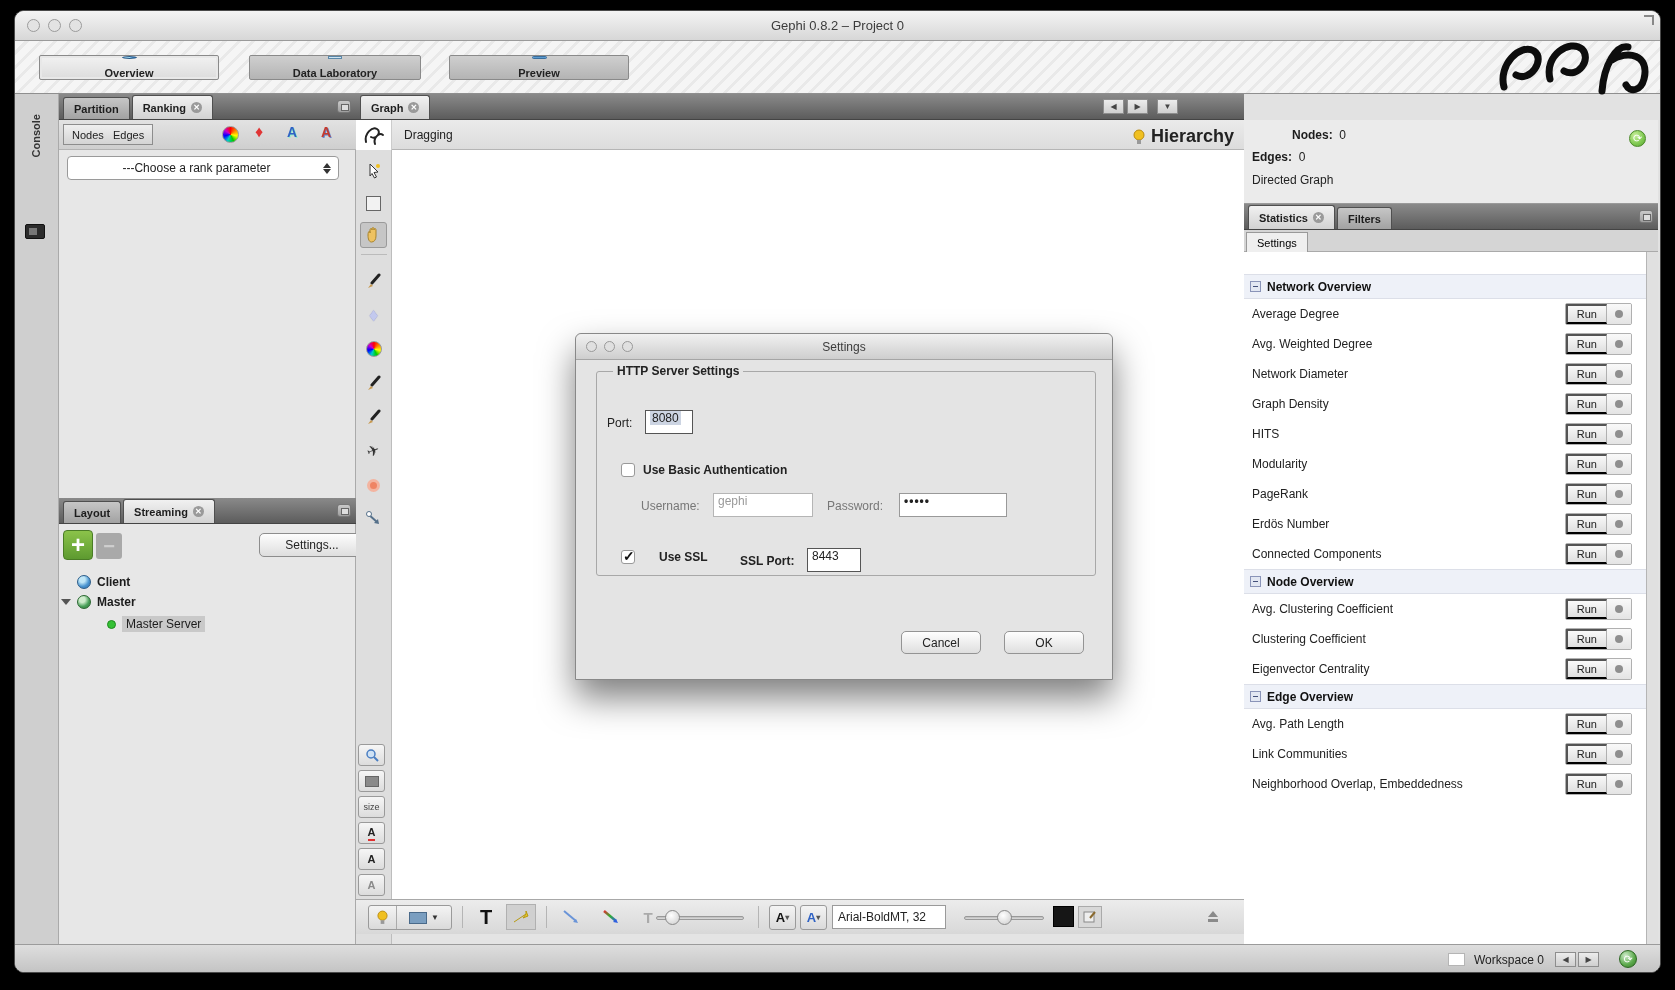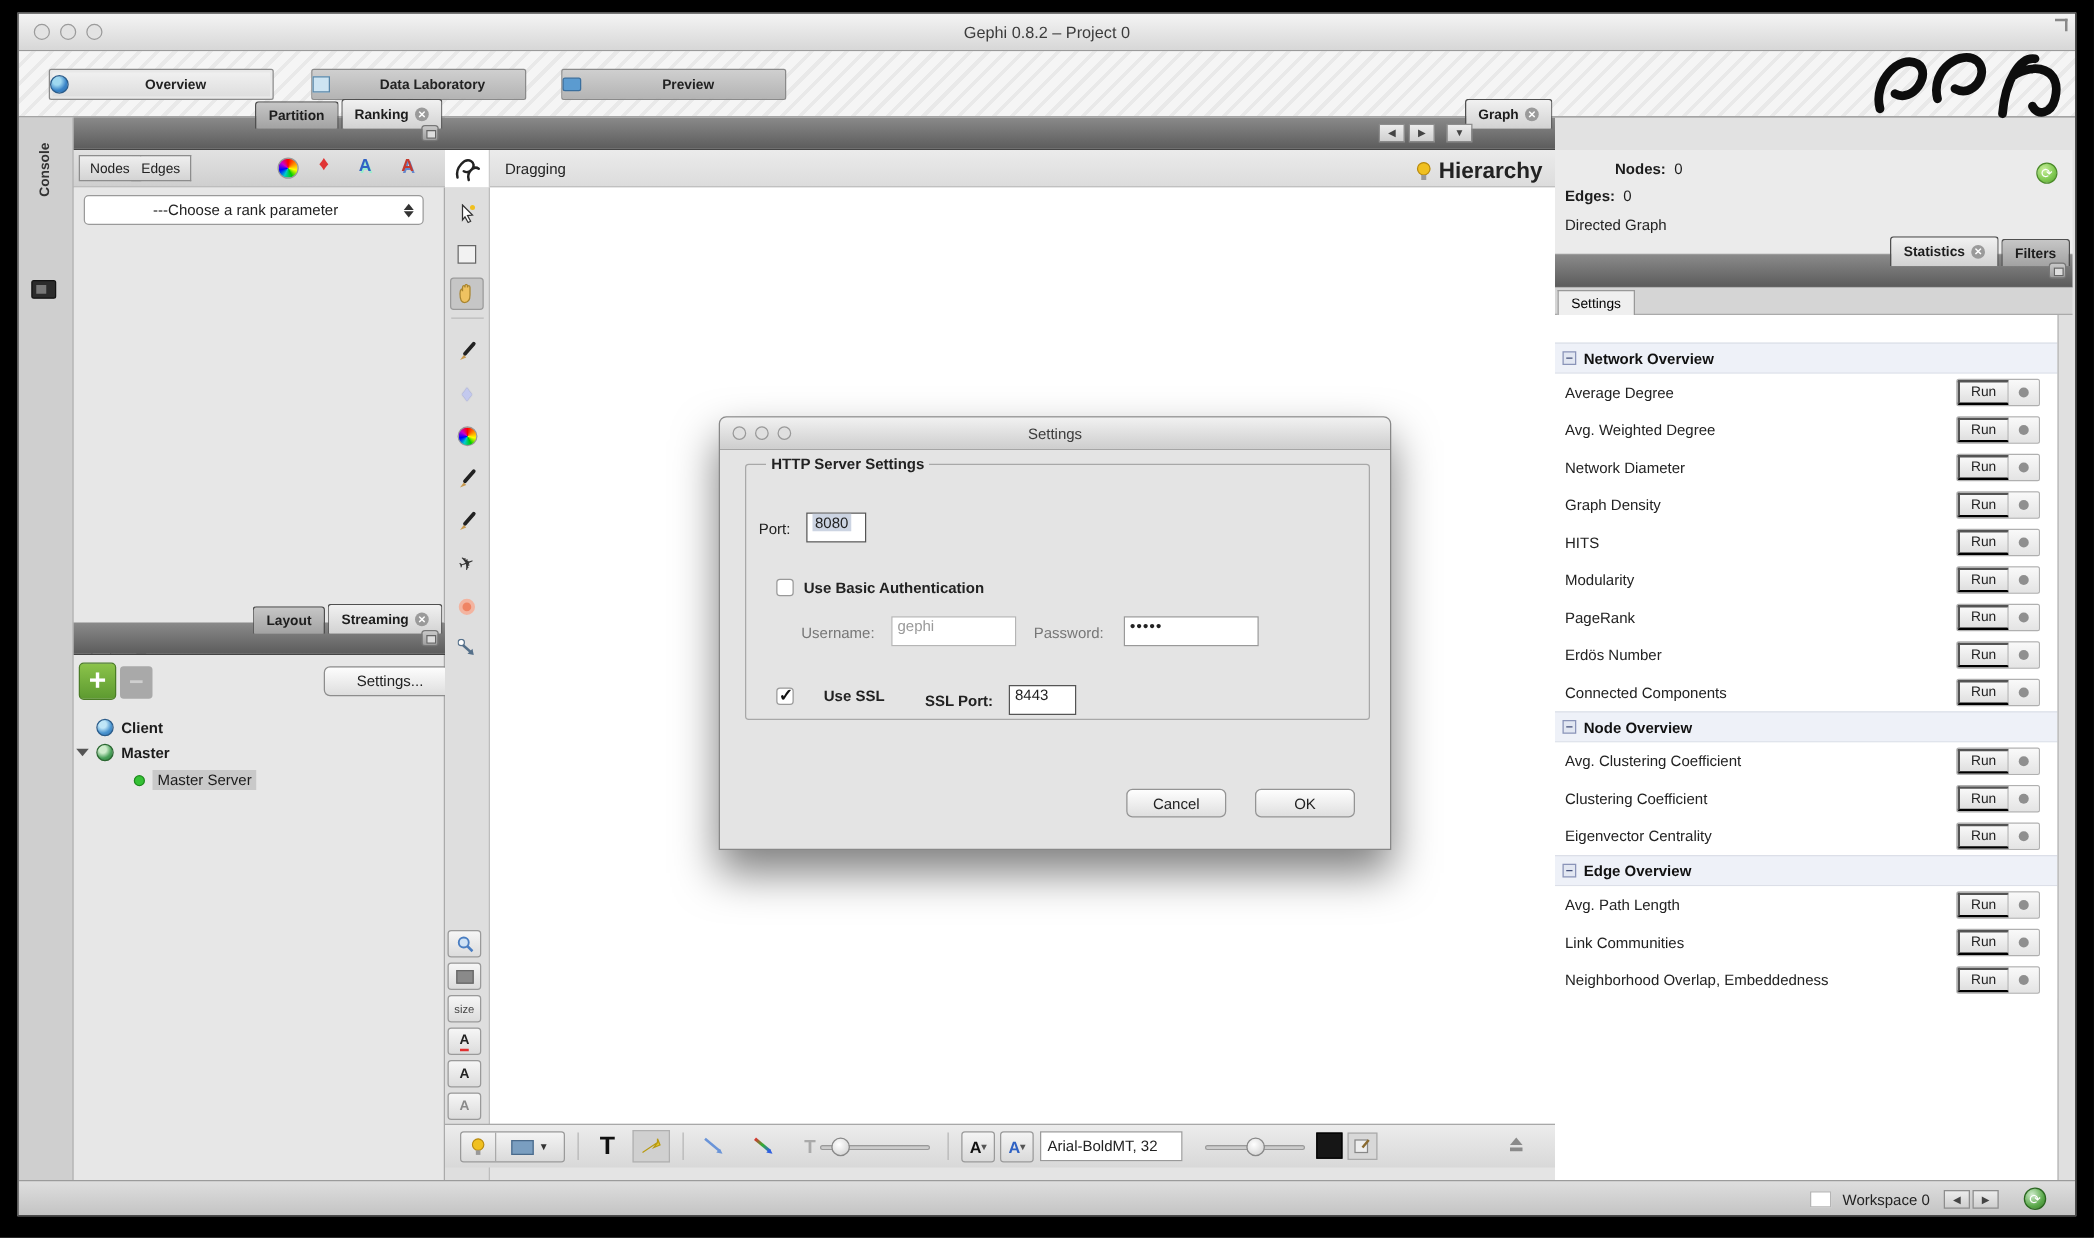--- a/index.html
+++ b/index.html
@@ -1,33 +1,33 @@
 <!DOCTYPE html>
 <html><head>
 <meta charset="utf-8">
 <style>
   html,body{margin:0;padding:0;background:#000;}
   *{box-sizing:border-box;font-family:"Liberation Sans",sans-serif;}
   #stage{position:relative;width:1675px;height:990px;background:#000;overflow:hidden;}
   .a{position:absolute;}
-  #win{left:14px;top:10px;width:1647px;height:963px;background:#e2e2e2;border-radius:0;border:1px solid #4a4a4a;overflow:hidden;}
+  #win{left:14px;top:10px;width:1647px;height:963px;background:#e2e2e2;border-radius:10px;border:1px solid #4a4a4a;overflow:hidden;}
   
   .titlebar{left:0;top:0;width:100%;height:30px;background:linear-gradient(#f4f4f4,#d7d7d7);border-bottom:1px solid #9a9a9a;}
   .tl{width:13px;height:13px;border-radius:50%;background:#e3e3e3;border:1px solid #9b9b9b;display:inline-block;}
   .tl-row{left:12px;top:8px;display:flex;gap:8px;}
   .win-title{left:0;right:0;top:7px;text-align:center;font-size:13px;color:#3c3c3c;}
   
   .topbar{left:0;top:30px;width:100%;height:53px;background:repeating-linear-gradient(135deg,#f5f5f5 0 7px,#e9e9e9 7px 10px);border-bottom:1px solid #8f8f8f;}
-  .viewbtn{top:14px;height:25px;border:1px solid #8a8a8a;border-radius:2px;background:linear-gradient(#cfcfcf,#b4b4b4);display:flex;align-items:center;font-size:11px;font-weight:bold;color:#222;padding:0 0;gap:8px;}
+  .viewbtn{top:14px;height:25px;border:1px solid #8a8a8a;border-radius:2px;background:linear-gradient(#cfcfcf,#b4b4b4);display:flex;align-items:center;font-size:11px;font-weight:bold;color:#222;padding:0 0;gap:8px;flex-direction:column;}
   .viewbtn.sel{background:linear-gradient(#f2f2f2,#dcdcdc);box-shadow:0 0 0 2px #e8e8e8 inset;}
   .globe{width:15px;height:15px;border-radius:50%;background:radial-gradient(circle at 35% 30%,#9fd8f0 0 25%,#3a84c8 60%,#2f6ea8);border:1px solid #2b5c8a;}
   .tableicon{width:14px;height:13px;background:#cde4f2;border:1px solid #5a87a8;}
   .monicon{width:15px;height:11px;background:#5b9bd0;border:1px solid #3a6f9e;border-radius:2px;}
   
-  .tabbar{height:26px;background:linear-gradient(#8a8a8a,#5c5c5c);border-bottom:1px solid #444;display:flex;align-items:flex-end;padding:0 0 16px 4px;position:absolute;justify-content:flex-end;}
+  .tabbar{height:26px;background:linear-gradient(#8a8a8a,#5c5c5c);border-bottom:1px solid #444;display:flex;align-items:flex-end;padding:0 0 0 4px;position:absolute;}
   .tab{height:22px;display:flex;align-items:center;gap:5px;padding:0 10px;font-size:11px;font-weight:bold;color:#1d1d1d;background:linear-gradient(#c6c6c6,#a2a2a2);border:1px solid #4f4f4f;border-bottom:none;border-radius:3px 3px 0 0;margin-right:2px;}
   .tab.sel{background:linear-gradient(#f1f1f1,#d2d2d2);height:24px;}
   .closec{width:11px;height:11px;border-radius:50%;background:#9a9a9a;color:#fff;font-size:8px;line-height:11px;text-align:center;display:inline-block;}
   .closec::before{content:"✕";}
   .minb{position:absolute;right:5px;top:6px;width:14px;height:13px;border-radius:3px;background:linear-gradient(#c9c9c9,#9f9f9f);border:1px solid #777;}
   .minb::before{content:"";position:absolute;left:3px;top:3px;width:6px;height:5px;border:1px solid #666;background:#ddd;}
   
   .btn{border:1px solid #8d8d8d;border-radius:4px;background:linear-gradient(#fdfdfd,#dedede);font-size:12px;color:#222;display:flex;align-items:center;justify-content:center;margin-left:24px;}
   .field{border:1px solid #9a9a9a;background:#fff;font-size:12px;color:#222;display:flex;align-items:center;padding:0 5px;}
   

